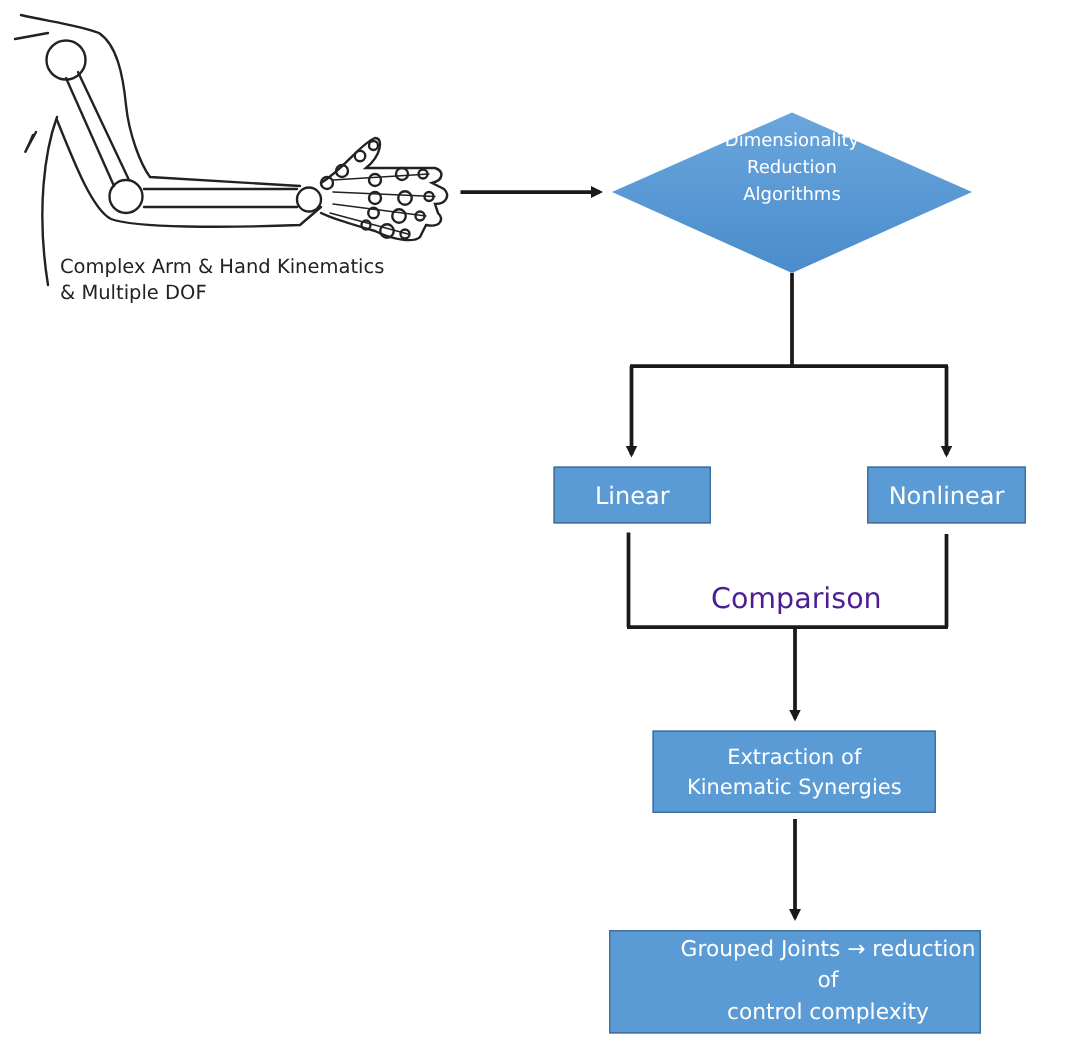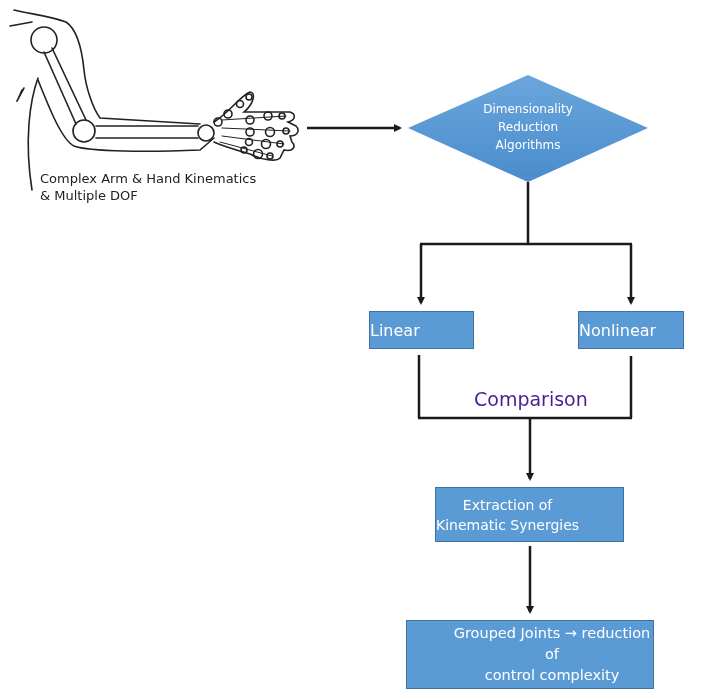--- a/index.html
+++ b/index.html
@@ -1,26 +1,26 @@
 <!DOCTYPE html>
 <html><head>
 <meta charset="utf-8">
 <style>
   html, body { margin:0; padding:0; background:#ffffff; }
   body { width:727px; height:699px; position:relative; overflow:hidden; font-family:"DejaVu Sans", sans-serif; }
   #diagram { position:absolute; left:0; top:0; }
   .box { position:absolute; background:#5b9bd5; border:1px solid #41719c; color:#ffffff;
-         display:flex; align-items:center; text-align:center;
+         display:flex; align-items:center; justify-content:center; text-align:center;
          font-family:"DejaVu Sans", sans-serif; box-sizing:border-box; }
   .box span { white-space:pre-line; }
   #linear-box { left:369px; top:311px; width:105px; height:38px; font-size:16px; }
   #nonlinear-box { left:578px; top:311px; width:106px; height:38px; font-size:16px; }
   #extraction-box { left:435px; top:487px; width:189px; height:55px; font-size:14px; line-height:20px; }
   #grouped-box { left:406px; top:620px; width:248px; height:69px; font-size:14.5px; line-height:21px;padding-left:44px; }
-  #diamond-label { position:absolute; left:448px; top:100px; width:160px; text-align:center;
+  #diamond-label { position:absolute; left:448px; top:84px; width:160px; text-align:center;
          color:#ffffff; font-size:12px; line-height:18px; white-space:pre-line; }
   #comparison-label { position:absolute; left:474px; top:388px; font-size:19px; color:#4c1d95; }
   #arm-caption { position:absolute; left:40px; top:170px; width:280px; text-align:left;
          font-size:13px; line-height:17px; color:#222; white-space:pre-line; }
 </style>
 </head>
 <body>
 
 <svg id="diagram" width="727" height="699" viewBox="0 0 727 699">
   <defs>

